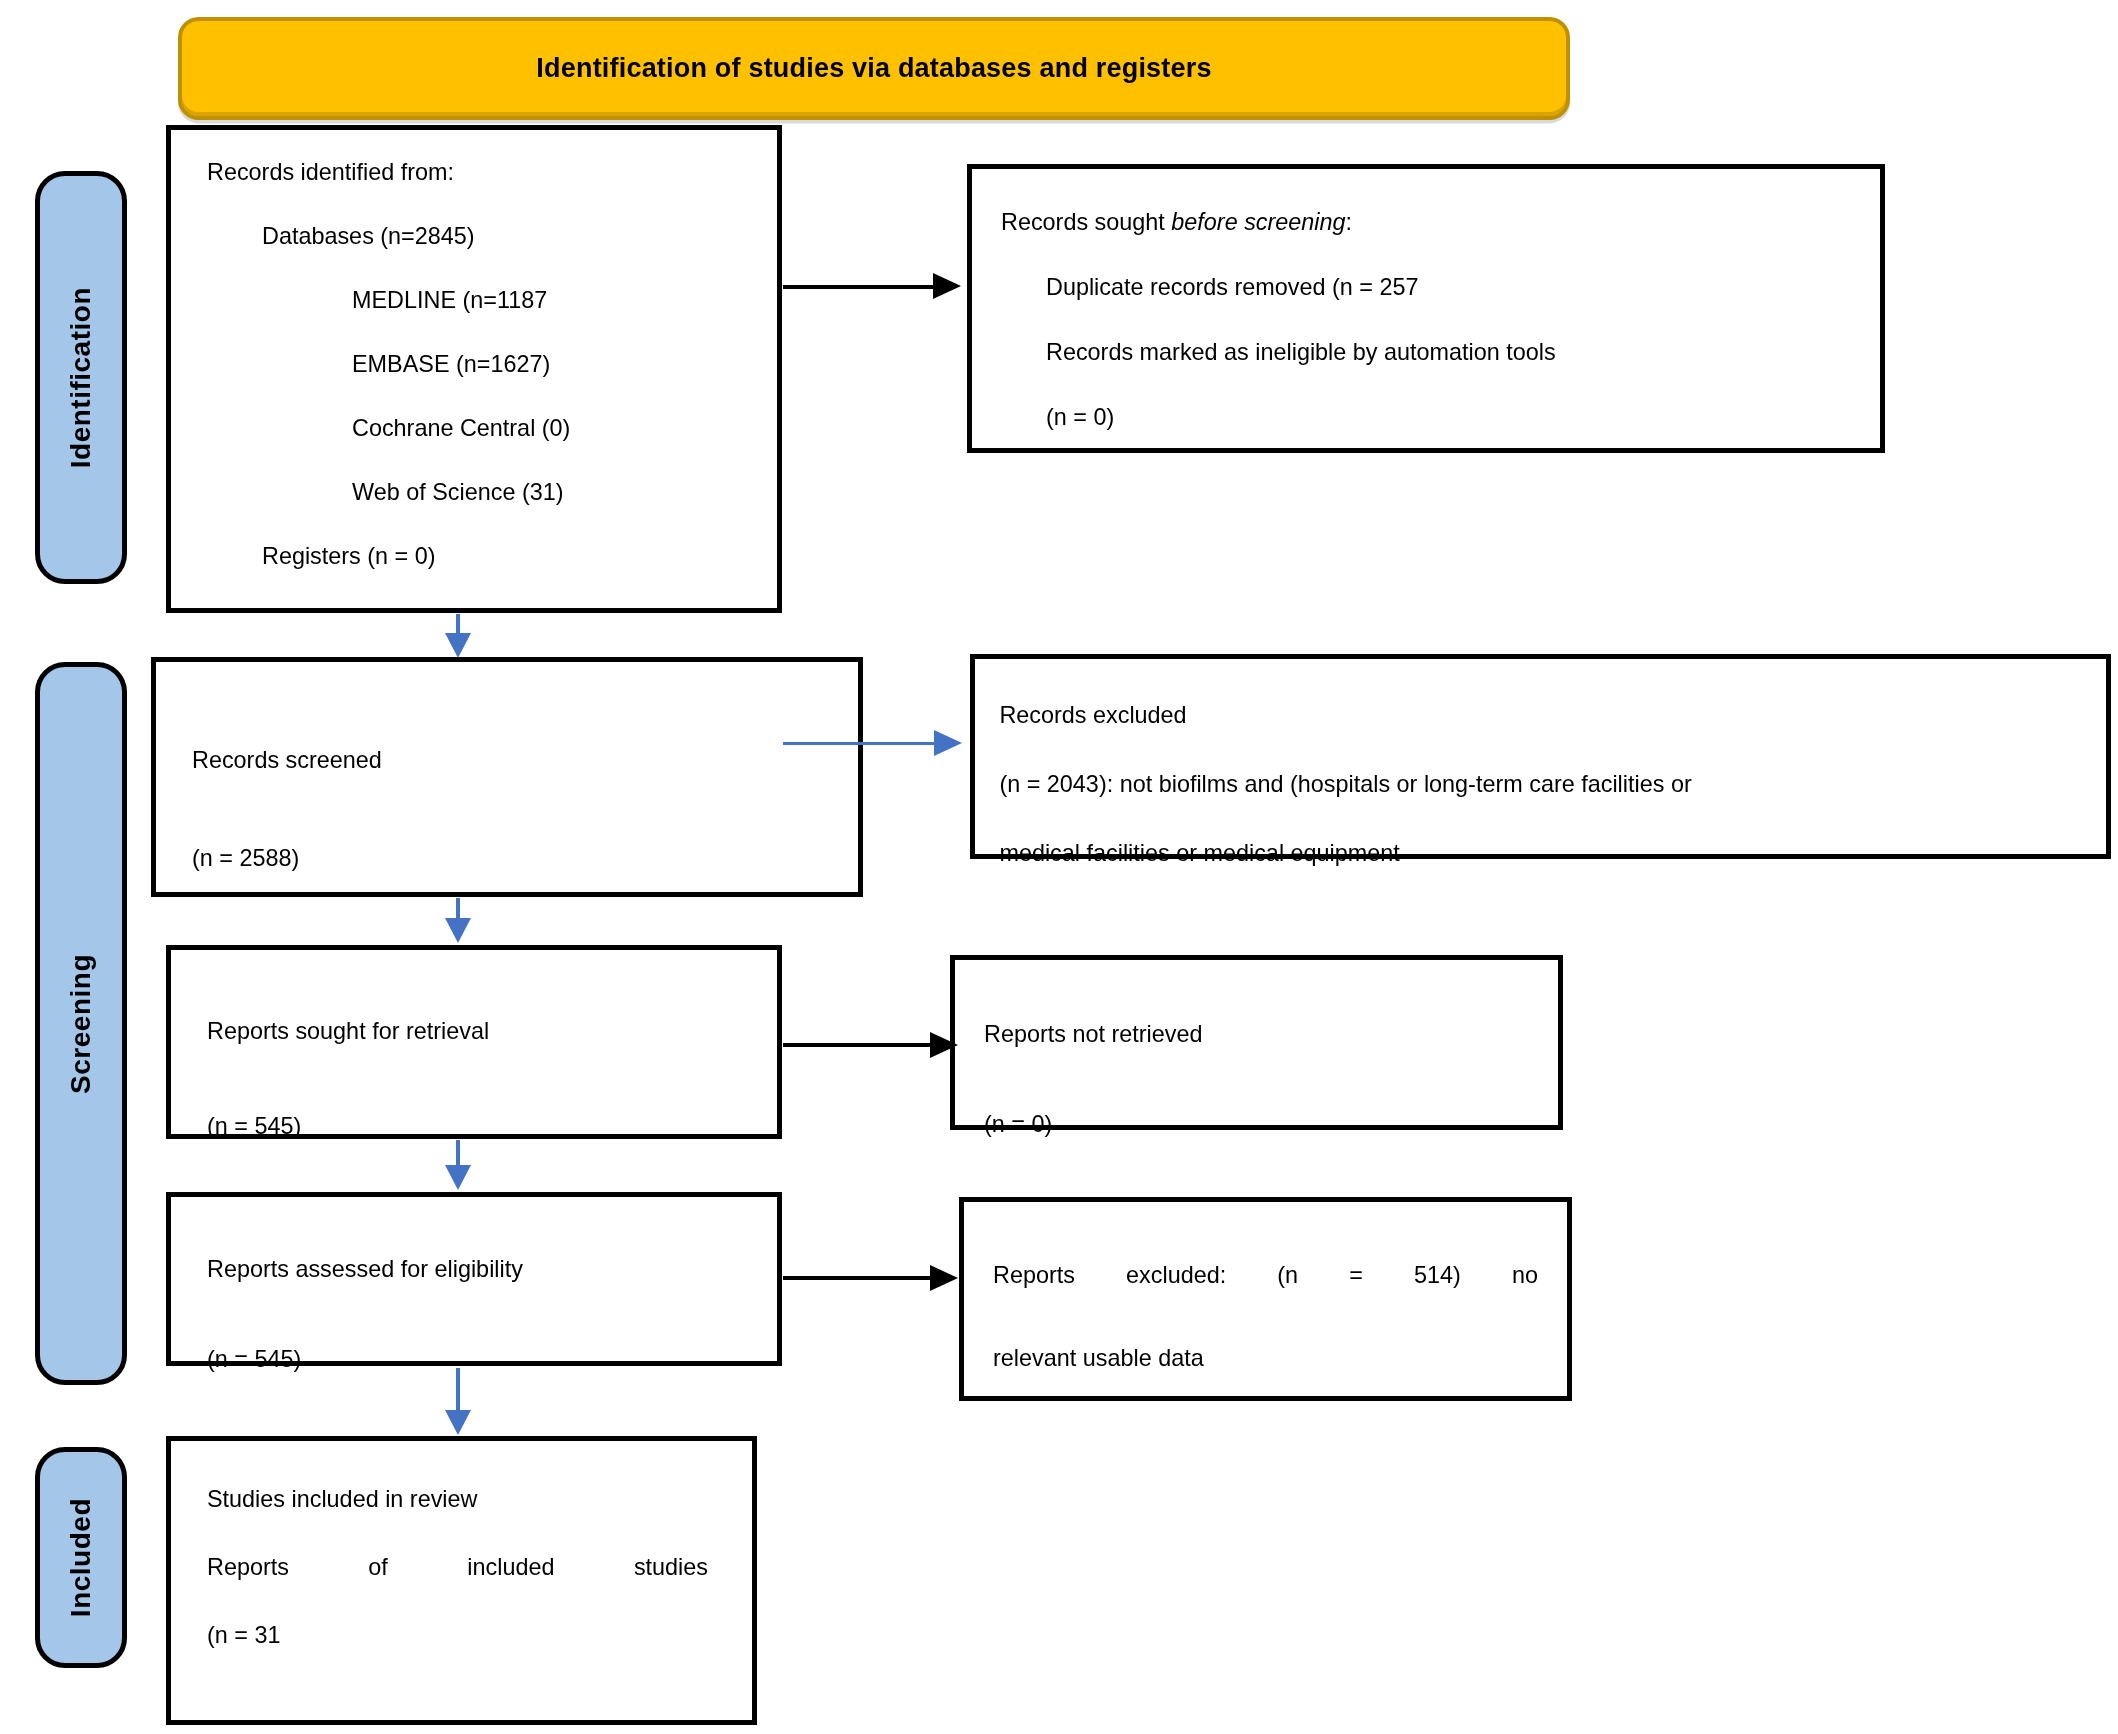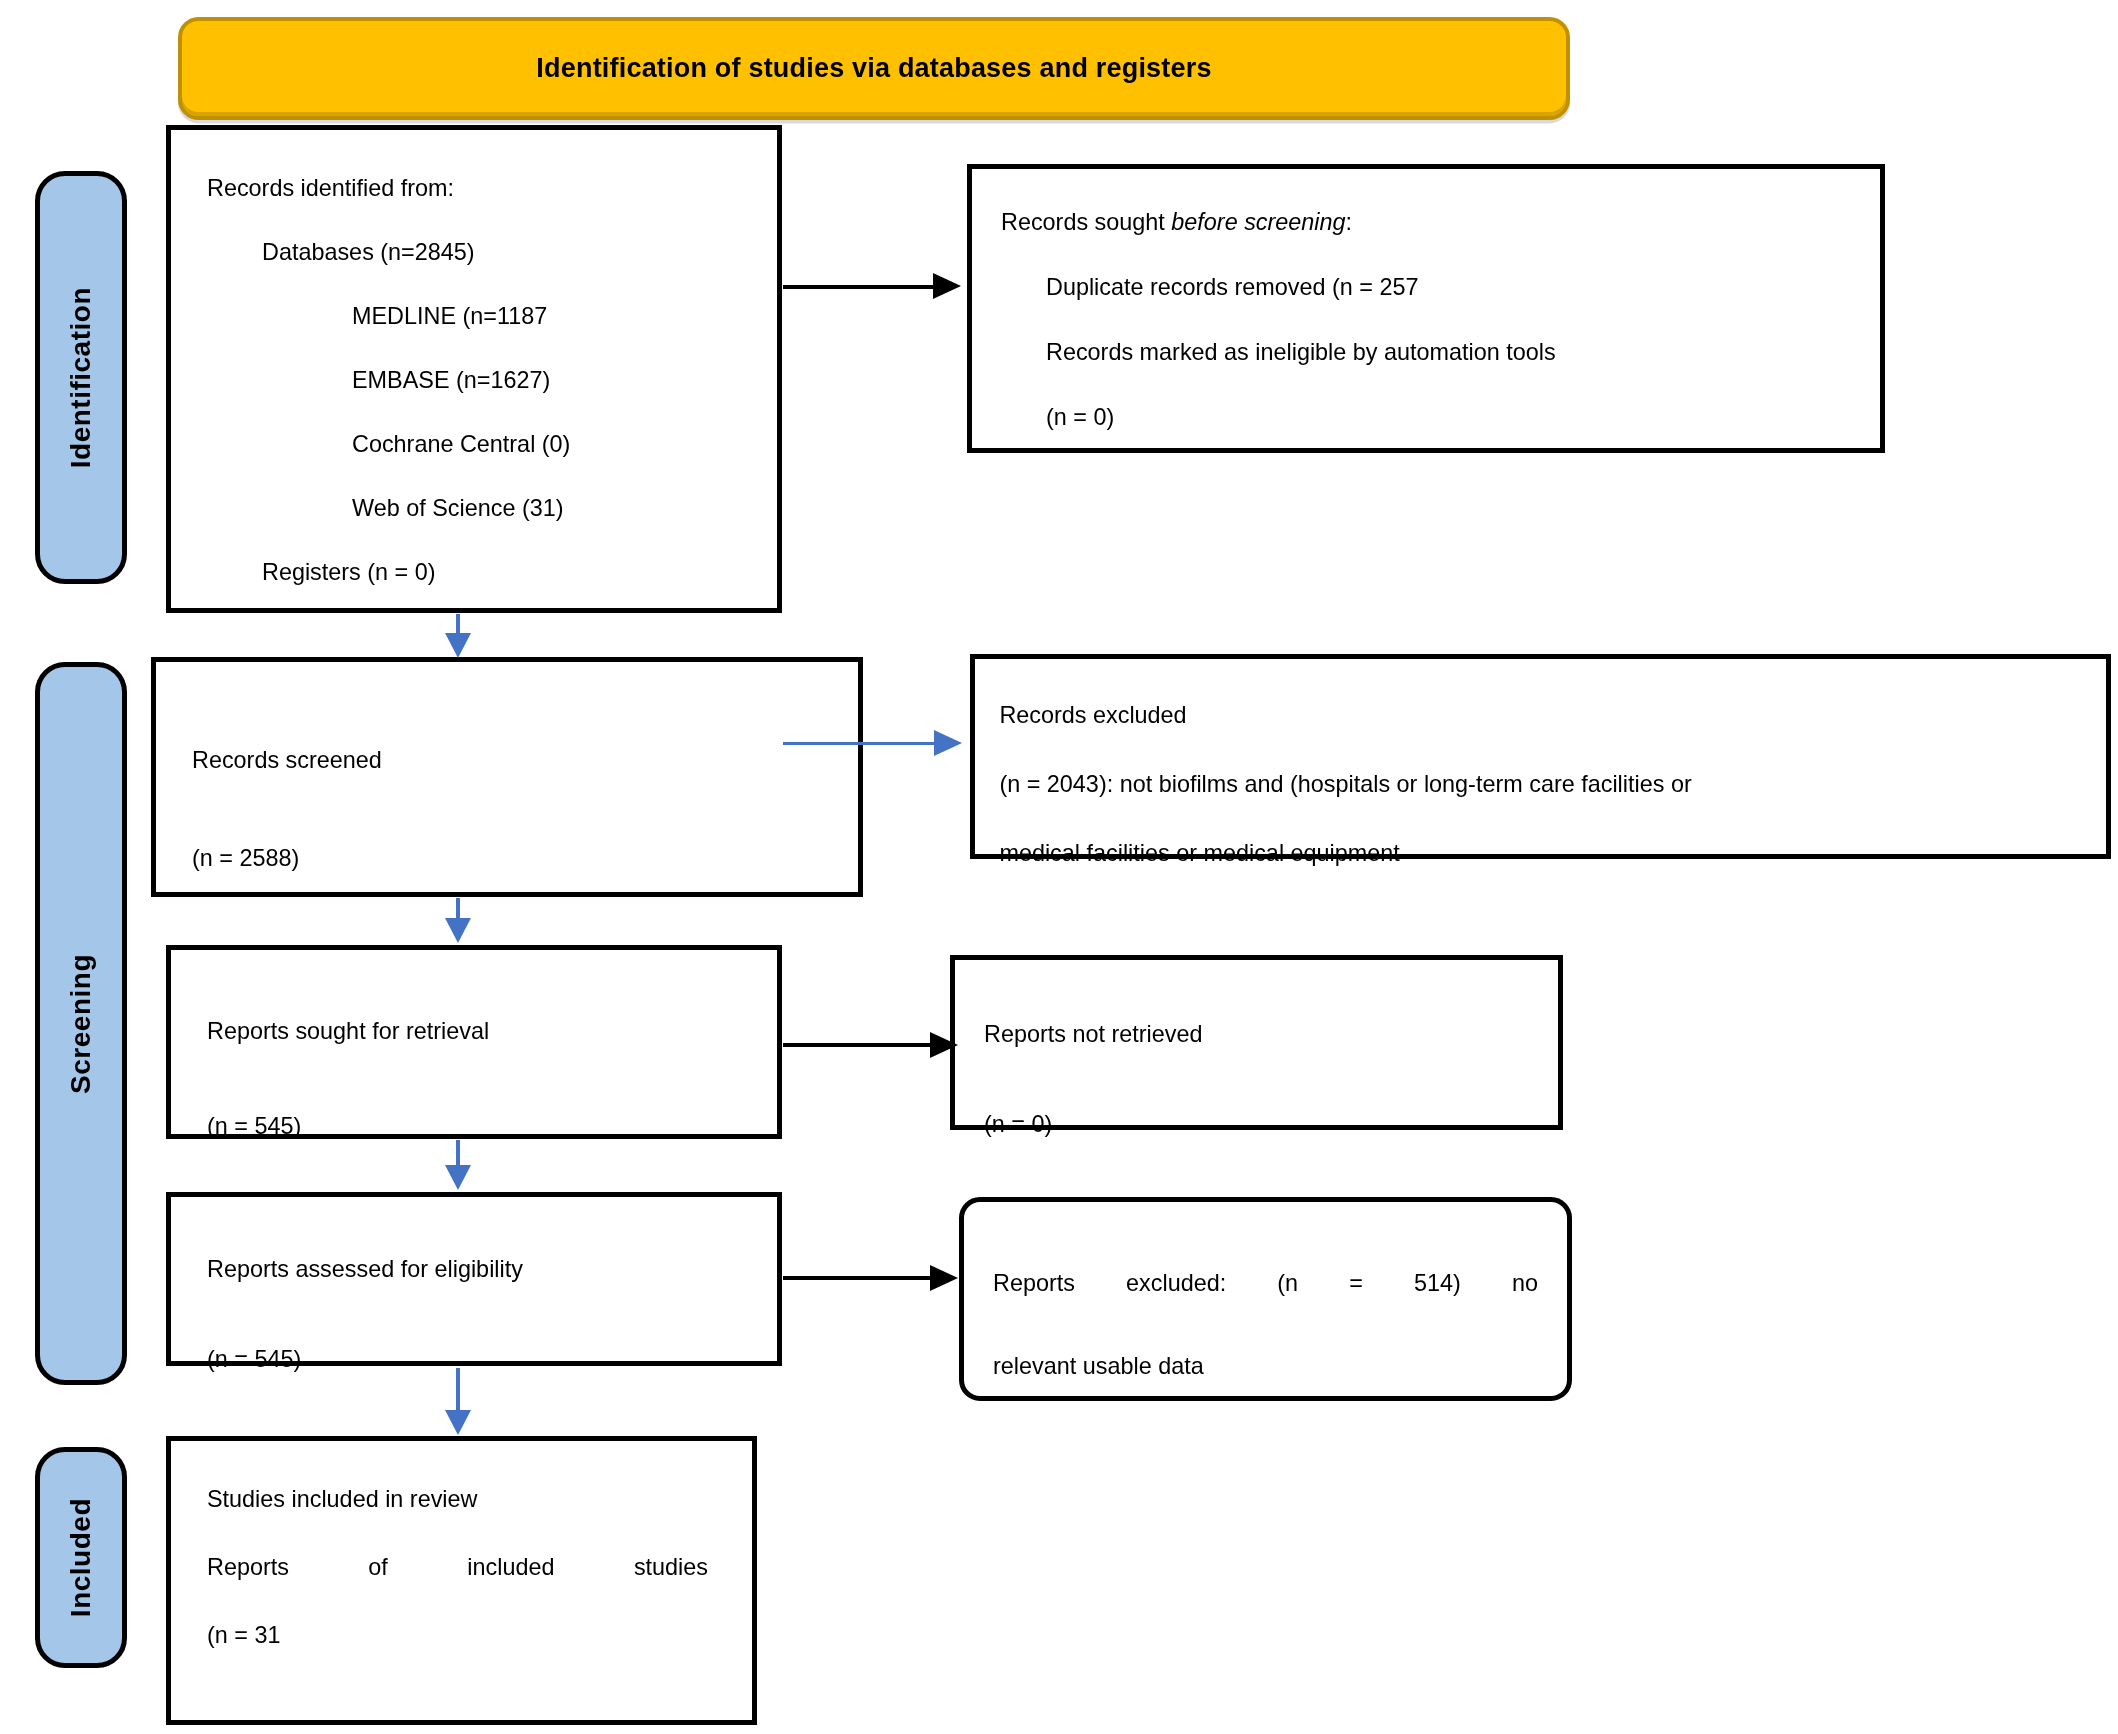--- a/index.html
+++ b/index.html
@@ -65,21 +65,21 @@
   <div class="stage" style="top:171px;height:413px;">
     <span>Identification</span>
   </div>
   <div class="stage" style="top:662px;height:723px;">
     <span>Screening</span>
   </div>
   <div class="stage" style="top:1447px;height:221px;">
     <span>Included</span>
   </div>
 
-  <div class="box" style="left:166px;top:125px;width:616px;height:488px;padding-top:26px;line-height:64px;">
+  <div class="box" style="left:166px;top:125px;width:616px;height:488px;padding-top:10px;line-height:64px;">
     <div class="ln ind0">Records identified from:</div>
     <div class="ln ind1">Databases (n=2845)</div>
     <div class="ln ind2">MEDLINE (n=1187</div>
     <div class="ln ind2">EMBASE (n=1627)</div>
     <div class="ln ind2">Cochrane Central (0)</div>
     <div class="ln ind2">Web of Science (31)</div>
     <div class="ln ind1">Registers (n = 0)</div>
   </div>
 
   <div class="box" style="left:967px;top:164px;width:918px;height:289px;padding-top:20.5px;line-height:65px;">
@@ -108,21 +108,21 @@
   <div class="box" style="left:950px;top:955px;width:613px;height:175px;padding-top:29px;line-height:90px;">
     <div class="ln" style="padding-left:29px;">Reports not retrieved</div>
     <div class="ln" style="padding-left:29px;">(n = 0)</div>
   </div>
 
   <div class="box" style="left:166px;top:1192px;width:616px;height:174px;padding-top:27px;line-height:90px;">
     <div class="ln ind0">Reports assessed for eligibility</div>
     <div class="ln ind0">(n = 545)</div>
   </div>
 
-  <div class="box" style="left:959px;top:1197px;width:613px;height:204px;padding-top:40px;line-height:83px;border-radius:21px;">
+  <div class="box" style="left:959px;top:1197px;width:613px;height:204px;padding-top:32px;line-height:83px;">
     <div class="ln jst" style="padding-left:29px;padding-right:29px;">Reports excluded: (n = 514) no</div>
     <div class="ln" style="padding-left:29px;">relevant usable data</div>
   </div>
 
   <div class="box" style="left:166px;top:1436px;width:591px;height:289px;padding-top:24.4px;line-height:68px;">
     <div class="ln ind0">Studies included in review</div>
     <div class="ln ind0 jst" style="padding-right:44px;">Reports of included studies</div>
     <div class="ln ind0">(n = 31</div>
   </div>
 

